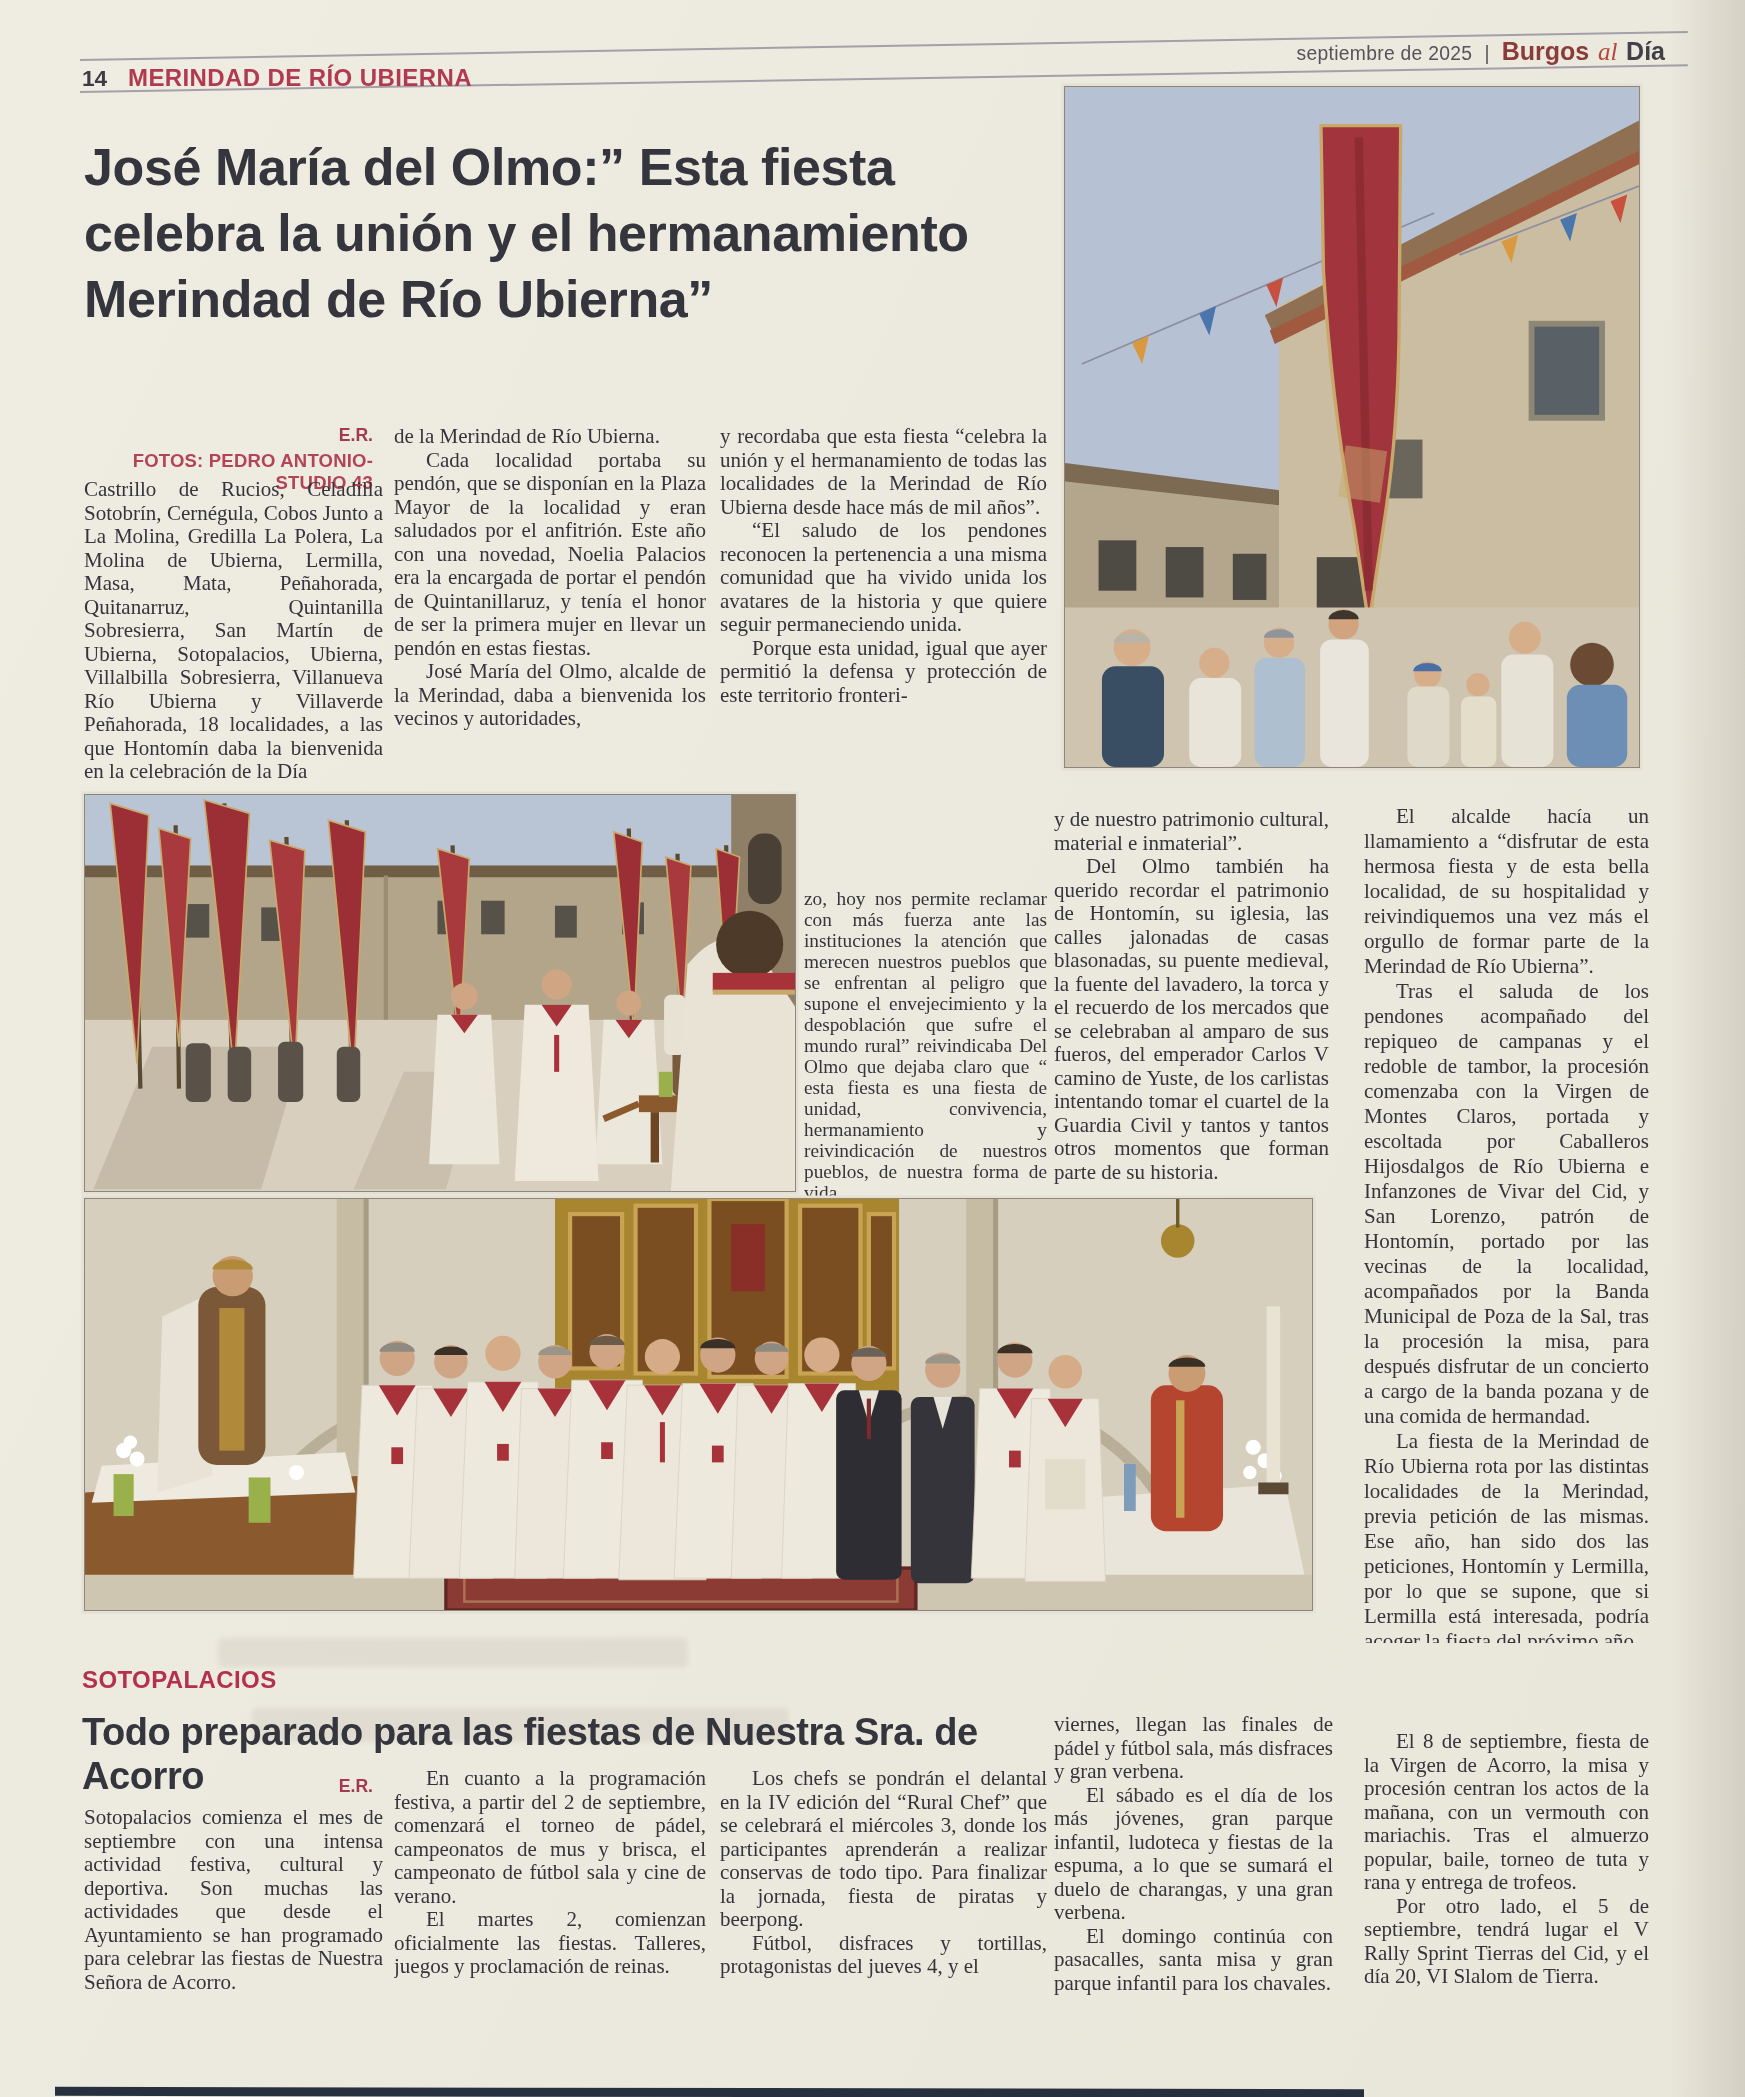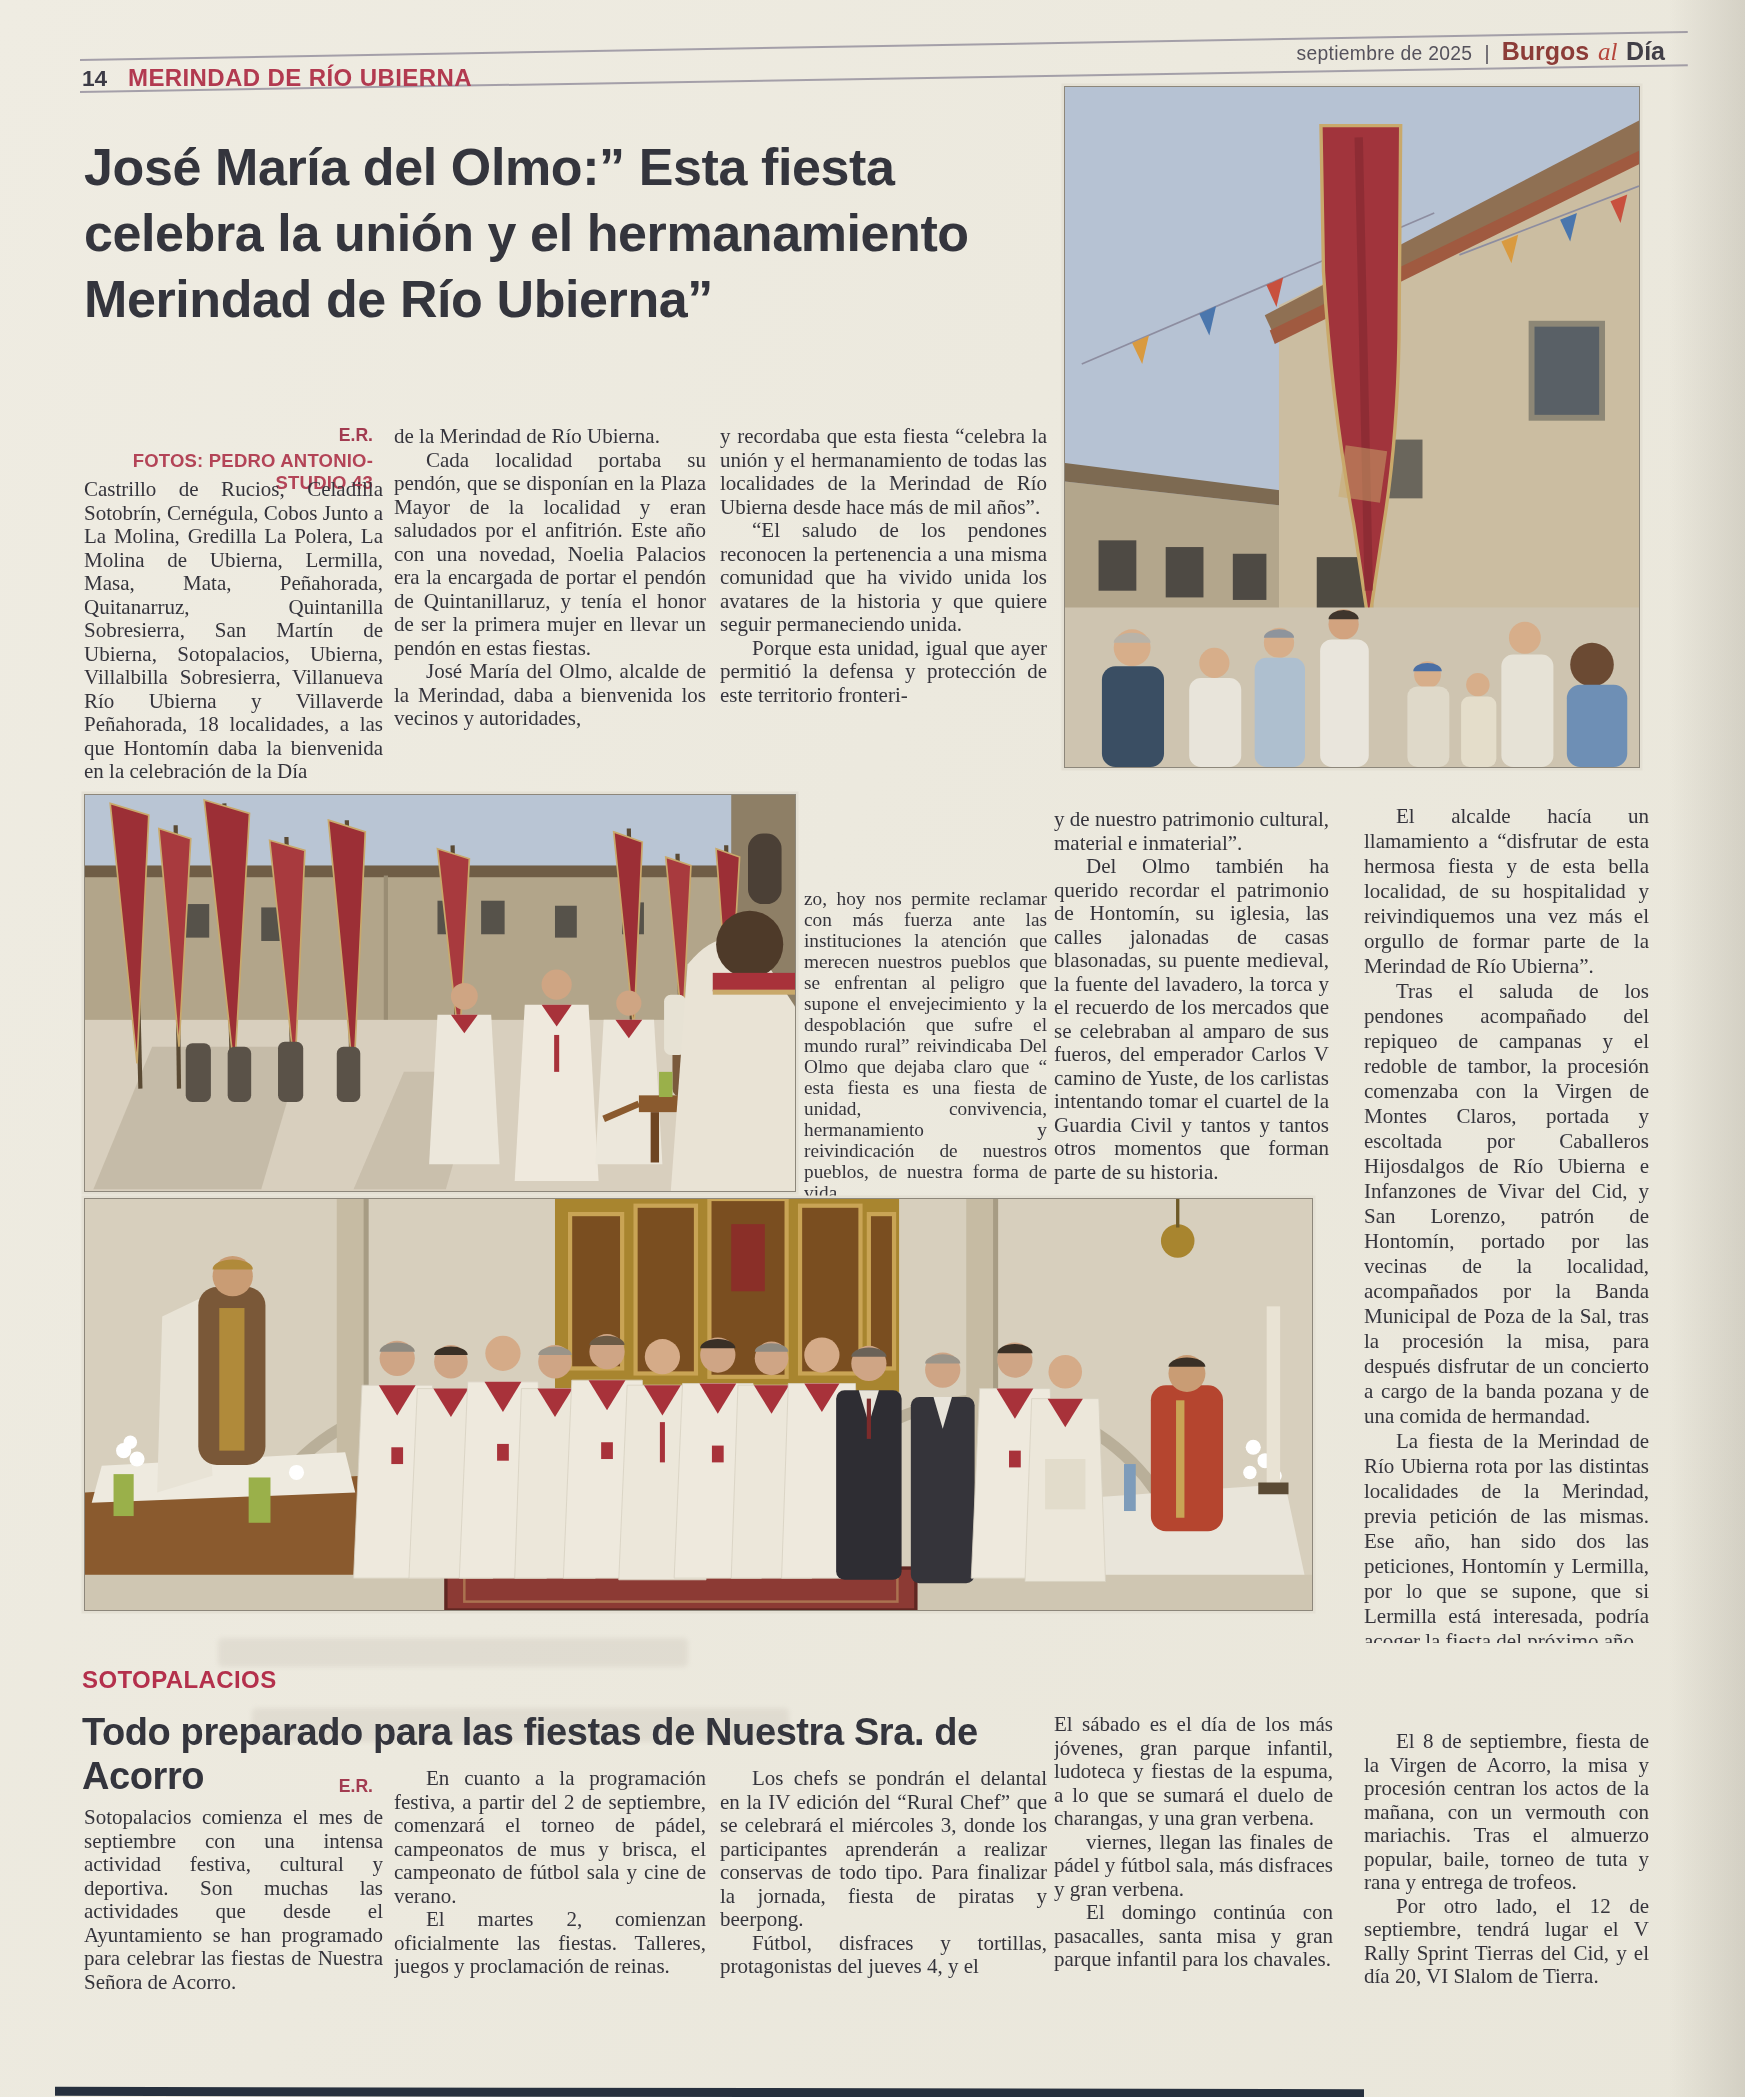--- a/index.html
+++ b/index.html
@@ -375,25 +375,25 @@
     </div>
   <div class="news ifirst" style="left:394px;top:1767px;width:312px;height:317px;">
       <p>En cuanto a la programación festiva, a partir del 2 de septiembre, comenzará el torneo de pádel, campeonatos de mus y brisca, el campeonato de fútbol sala y cine de verano.</p>
       <p>El martes 2, comienzan oficialmente las fiestas. Talleres, juegos y proclamación de reinas.</p>
     </div>
   <div class="news ifirst" style="left:720px;top:1767px;width:327px;height:317px;">
       <p>Los chefs se pondrán el delantal en la IV edición del “Rural Chef” que se celebrará el miércoles 3, donde los participantes aprenderán a realizar conservas de todo tipo. Para finalizar la jornada, fiesta de piratas y beerpong.</p>
       <p>Fútbol, disfraces y tortillas, protagonistas del jueves 4, y el</p>
     </div>
   <div class="news" style="left:1054px;top:1713px;width:279px;height:371px;">
+      <p>viernes, llegan las finales de pádel y fútbol sala, más disfraces y gran verbena.</p>
       <p>El sábado es el día de los más jóvenes, gran parque infantil, ludoteca y fiestas de la espuma, a lo que se sumará el duelo de charangas, y una gran verbena.</p>
-      <p>viernes, llegan las finales de pádel y fútbol sala, más disfraces y gran verbena.</p>
       <p>El domingo continúa con pasacalles, santa misa y gran parque infantil para los chavales.</p>
     </div>
   <div class="news ifirst" style="left:1364px;top:1730px;width:285px;height:356px;">
       <p>El 8 de septiembre, fiesta de la Virgen de Acorro, la misa y procesión centran los actos de la mañana, con un vermouth con mariachis. Tras el almuerzo popular, baile, torneo de tuta y rana y entrega de trofeos.</p>
-      <p>Por otro lado, el 12 de septiembre, tendrá lugar el V Rally Sprint Tierras del Cid, y el día 20, VI Slalom de Tierra.</p>
+      <p>Por otro lado, el 5 de septiembre, tendrá lugar el V Rally Sprint Tierras del Cid, y el día 20, VI Slalom de Tierra.</p>
     </div>
 
   <div class="scanbar"></div>
   <div class="edge"></div>
 </div>
 
 
 </body></html>

